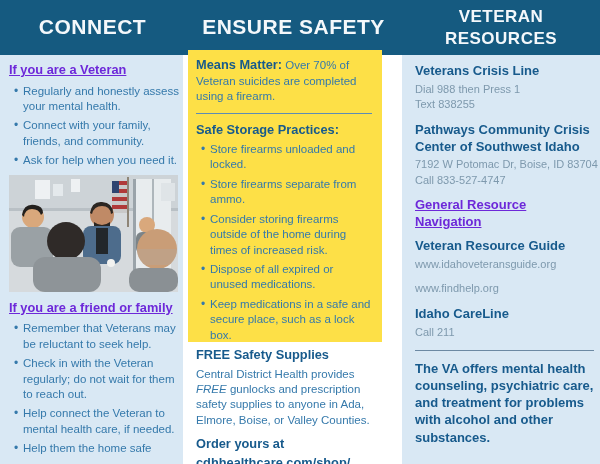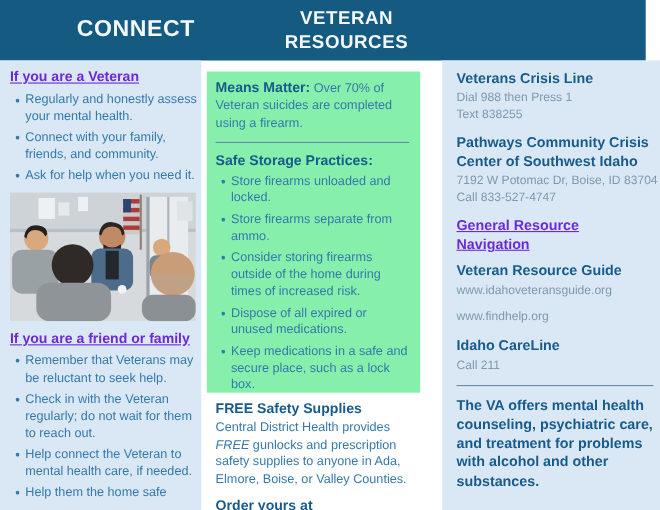--- a/index.html
+++ b/index.html
@@ -6,38 +6,38 @@
   body{
     width:600px;height:464px;position:relative;overflow:hidden;
     background:#ffffff;
     font-family:"Liberation Sans","DejaVu Sans",sans-serif;
     -webkit-font-smoothing:antialiased;
   }
   .page{position:absolute;inset:0;}
 
   
   .band{
-    position:absolute;left:0;top:0;width:556px;height:55px;
-    background:#155a80;display:flex;align-items:flex-end;padding-left:31px;
+    position:absolute;left:0;top:0;width:600px;height:55px;
+    background:#155a80;display:flex;align-items:flex-end;
   }
   .band-cell{display:flex;align-items:center;justify-content:center;height:100%;box-sizing:border-box;}
   .band-cell.c1{width:185px;}
   .band-cell.c2{width:217px;}
   .band-cell.c3{width:198px;}
   .band-title{
     color:#f4f8fb;font-weight:bold;font-size:21px;letter-spacing:.5px;
     text-align:center;line-height:1.15;
   }
   .band-title.small{font-size:17px;display:block;width:140px;line-height:1.25;}
 
   
   .panel{position:absolute;top:55px;height:409px;background:#d9e8f4;box-sizing:border-box;}
   .panel.left{left:0;width:183px;padding:7px 4px 0 9px;}
   .panel.right{left:402px;width:198px;padding:8px 4px 0 13px;}
-  .midcol{position:absolute;top:65px;left:188px;width:194px;height:292px;box-sizing:border-box;padding:7px 10px 0 8px;background:#86efac;}
+  .midcol{position:absolute;top:50px;left:188px;width:194px;height:292px;box-sizing:border-box;padding:7px 10px 0 8px;background:#fde047;}
 
   
   .h-underline{
     color:#6d28d9;font-weight:bold;font-size:12.8px;text-decoration:underline;
     margin:0 0 5px 0;line-height:1.3;
   }
   .h-bold{color:#175a8c;font-weight:bold;font-size:12.8px;margin:0 0 3px 0;line-height:1.3;}
   .body-text{color:#3579ab;font-size:11.5px;line-height:1.34;}
   .muted{color:#7e99ad;font-size:11px;line-height:1.4;white-space:nowrap;}
 
@@ -64,20 +64,23 @@
   .photo{width:169px;height:117px;margin:6px 0 8px 0;display:block;}
 </style>
 </head>
 <body>
 
 <div class="page">
 
   <div class="band">
     <div class="band-cell c1">
       <span class="band-title">CONNECT</span>
+    </div>
+    <div class="band-cell c2">
+      <span class="band-title">ENSURE SAFETY</span>
     </div>
     <div class="band-cell c3">
       <span class="band-title small">VETERAN RESOURCES</span>
     </div>
   </div>
 
   <div class="panel left">
     <div class="h-underline">If you are a Veteran</div>
     <ul class="blist">
       <li>

